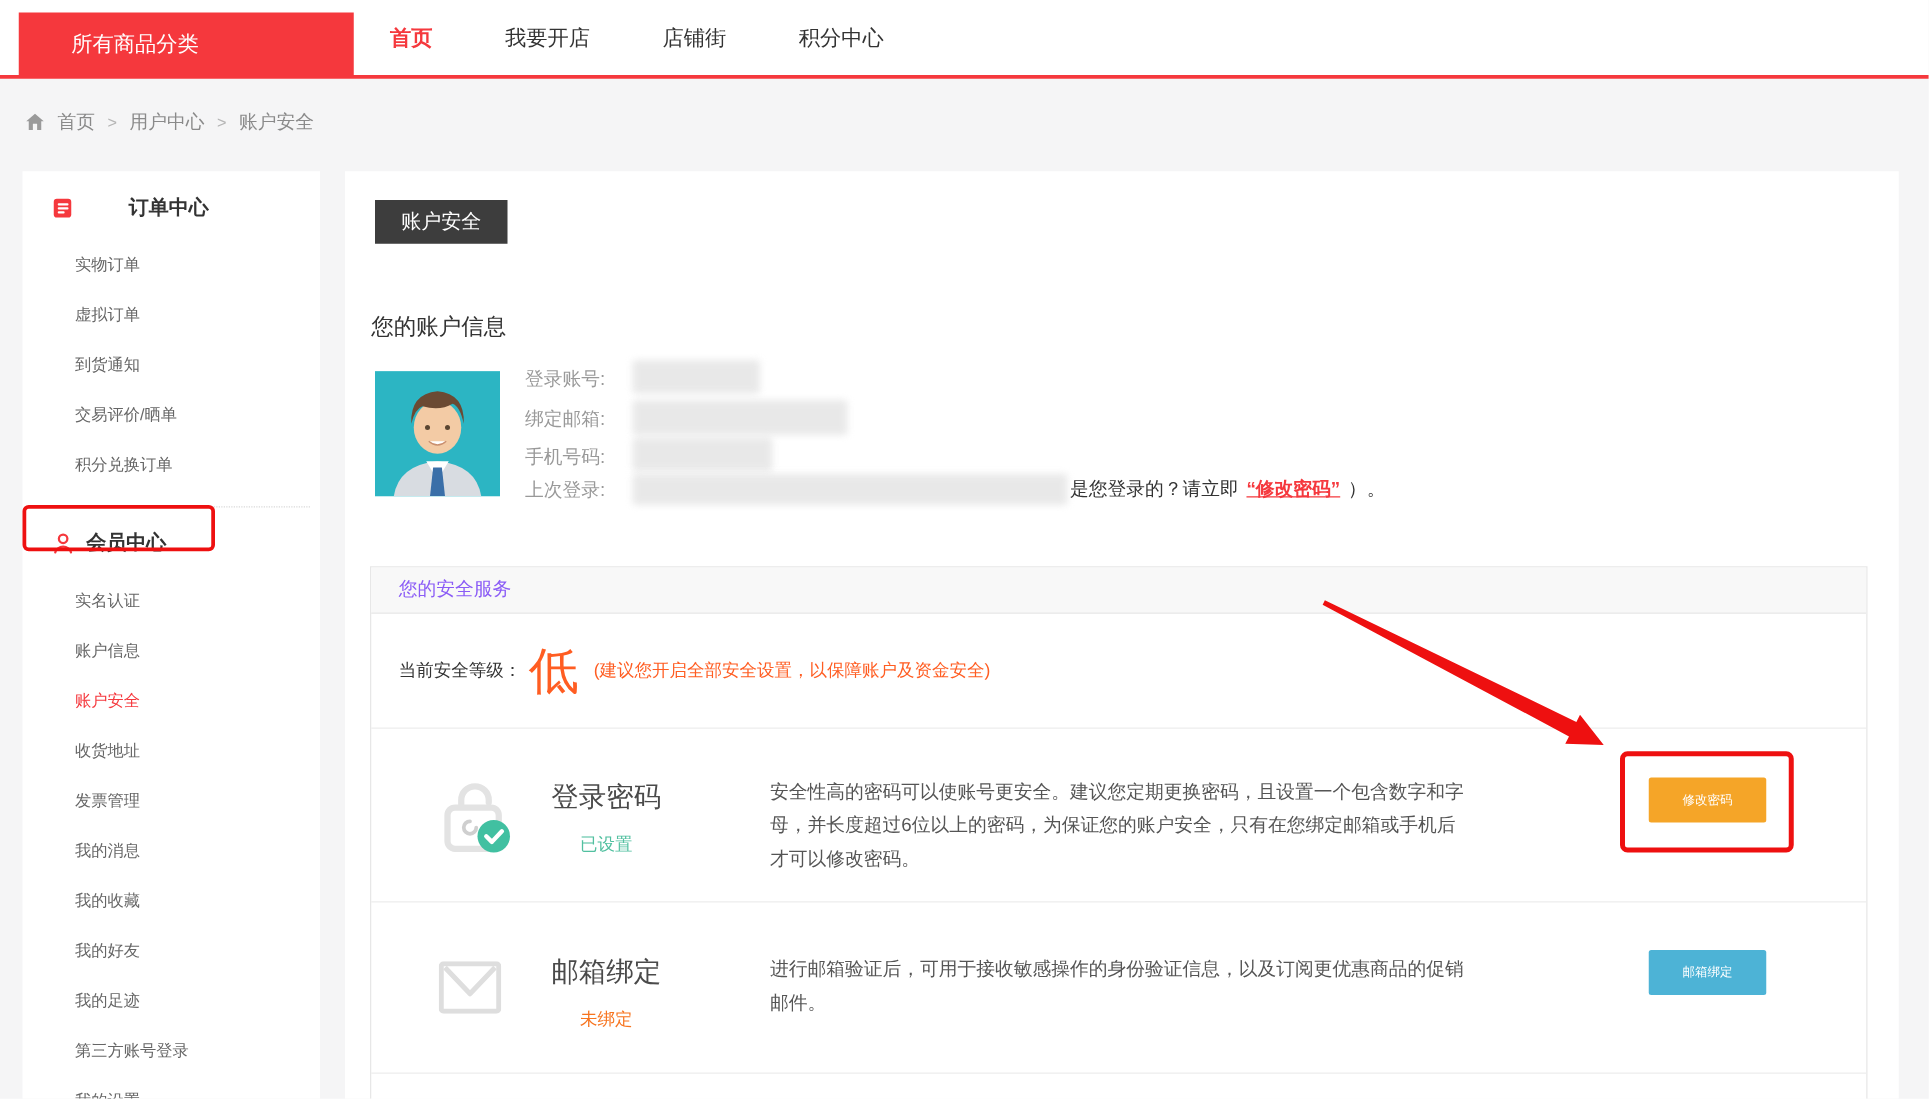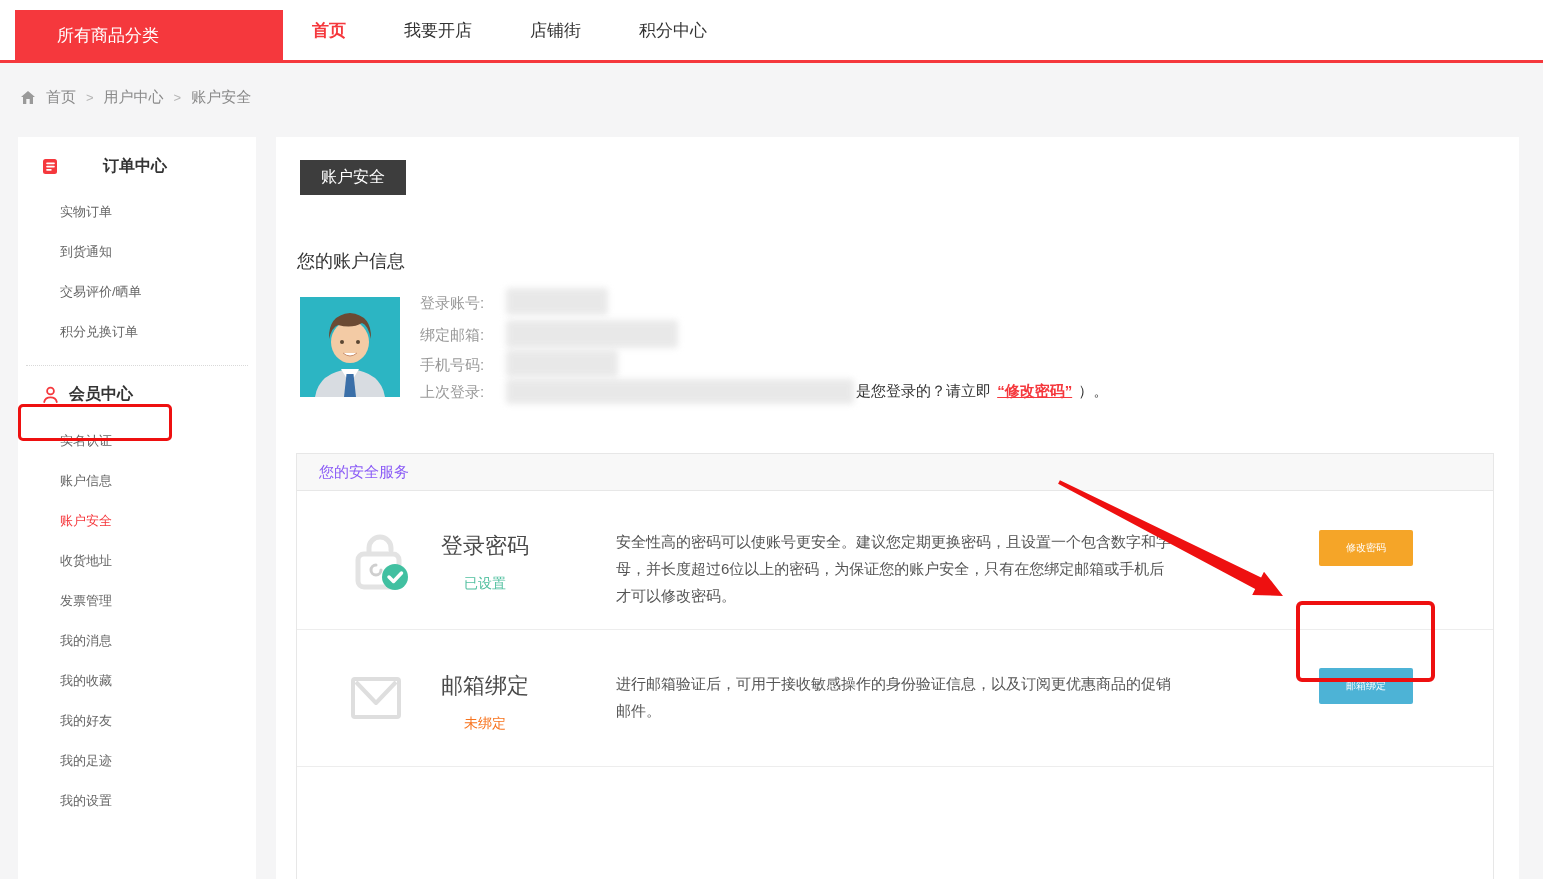--- a/index.html
+++ b/index.html
@@ -139,20 +139,21 @@
     <svg width="17" height="17" viewBox="0 0 17 17">
       <rect x="1" y="1" width="14" height="15" rx="2.5" fill="#f5383d"></rect>
       <rect x="4.2" y="4.6" width="8.6" height="1.7" rx="0.8" fill="#fff"></rect>
       <rect x="4.2" y="7.8" width="8.6" height="1.7" rx="0.8" fill="#fff"></rect>
       <rect x="4.2" y="11" width="5.5" height="1.7" rx="0.8" fill="#fff"></rect>
     </svg>
     <span>订单中心</span>
   </div>
   <ul class="side-list u1">
     <li>实物订单</li>
+    <li>虚拟订单</li>
     <li>到货通知</li>
     <li>交易评价/晒单</li>
     <li>积分兑换订单</li>
   </ul>
   <div class="side-divider"></div>
   <div class="side-sec-title t2">
     <svg width="17" height="17" viewBox="0 0 17 17">
       <circle cx="8.5" cy="5" r="3.4" fill="none" stroke="#f5383d" stroke-width="1.8"></circle>
       <path d="M2.2,16 a6.4,5.6 0 0 1 12.6,0" fill="none" stroke="#f5383d" stroke-width="1.8" stroke-linecap="round"></path>
     </svg>
@@ -161,20 +162,21 @@
   <ul class="side-list u2">
     <li>实名认证</li>
     <li>账户信息</li>
     <li class="active">账户安全</li>
     <li>收货地址</li>
     <li>发票管理</li>
     <li>我的消息</li>
     <li>我的收藏</li>
     <li>我的好友</li>
     <li>我的足迹</li>
+    <li>第三方账号登录</li>
     <li>我的设置</li>
   </ul>
 </div>
 
 <div class="side-annotation"></div>
 
 <div class="main">
 
   <div class="tab-black">账户安全</div>
 
@@ -206,20 +208,25 @@
 
   <div class="login-note">
     <span>是您登录的？请立即</span>
     <span class="pw-link">“修改密码”</span>
     <span>）。</span>
   </div>
 
   <div class="sec-panel">
     <div class="sec-head">您的安全服务</div>
 
+    <div class="row-level">
+      <span class="lvl-label">当前安全等级：</span>
+      <span class="lvl-value">低</span>
+      <span class="lvl-hint">(建议您开启全部安全设置，以保障账户及资金安全)</span>
+    </div>
 
     <div class="svc-row svc-pw">
       <svg class="svc-icon" width="60" height="62" viewBox="0 0 60 62">
         <path d="M18,27 L18,19 a11,11 0 0 1 22,0 L40,21" fill="none" stroke="#e3e3e3" stroke-width="5" stroke-linecap="round"></path>
         <rect x="7" y="25" width="41" height="33" rx="6" fill="#fff" stroke="#e3e3e3" stroke-width="5"></rect>
         <path d="M30,41 a5,5 0 1 1 -5,-5" fill="none" stroke="#cfcfcf" stroke-width="3" stroke-linecap="round"></path>
         <circle cx="44" cy="48" r="13" fill="#41c0a1"></circle>
         <path d="M38,48 l4.5,4.5 l8,-8.5" fill="none" stroke="#fff" stroke-width="3.5" stroke-linecap="round" stroke-linejoin="round"></path>
       </svg>
       <div class="svc-name-col">

